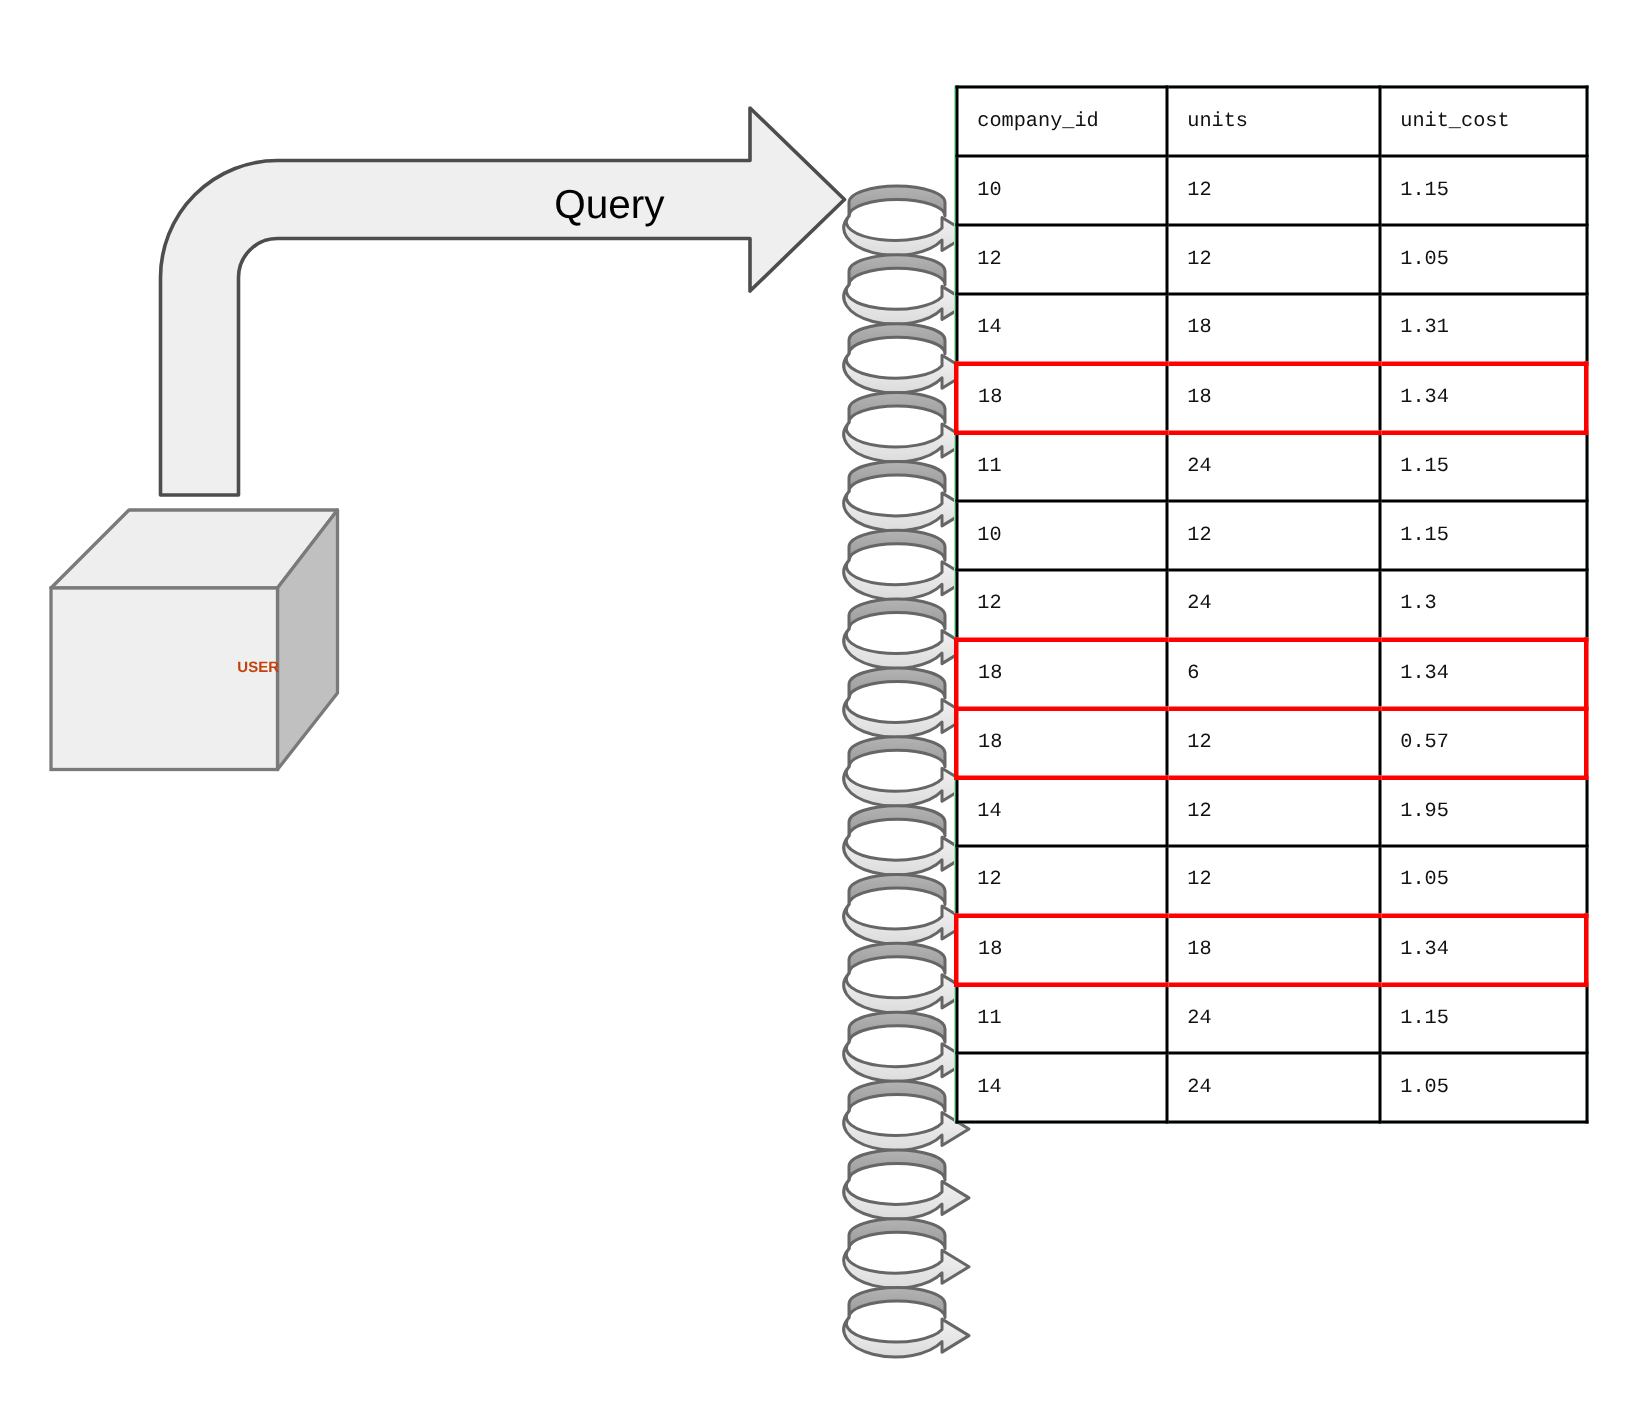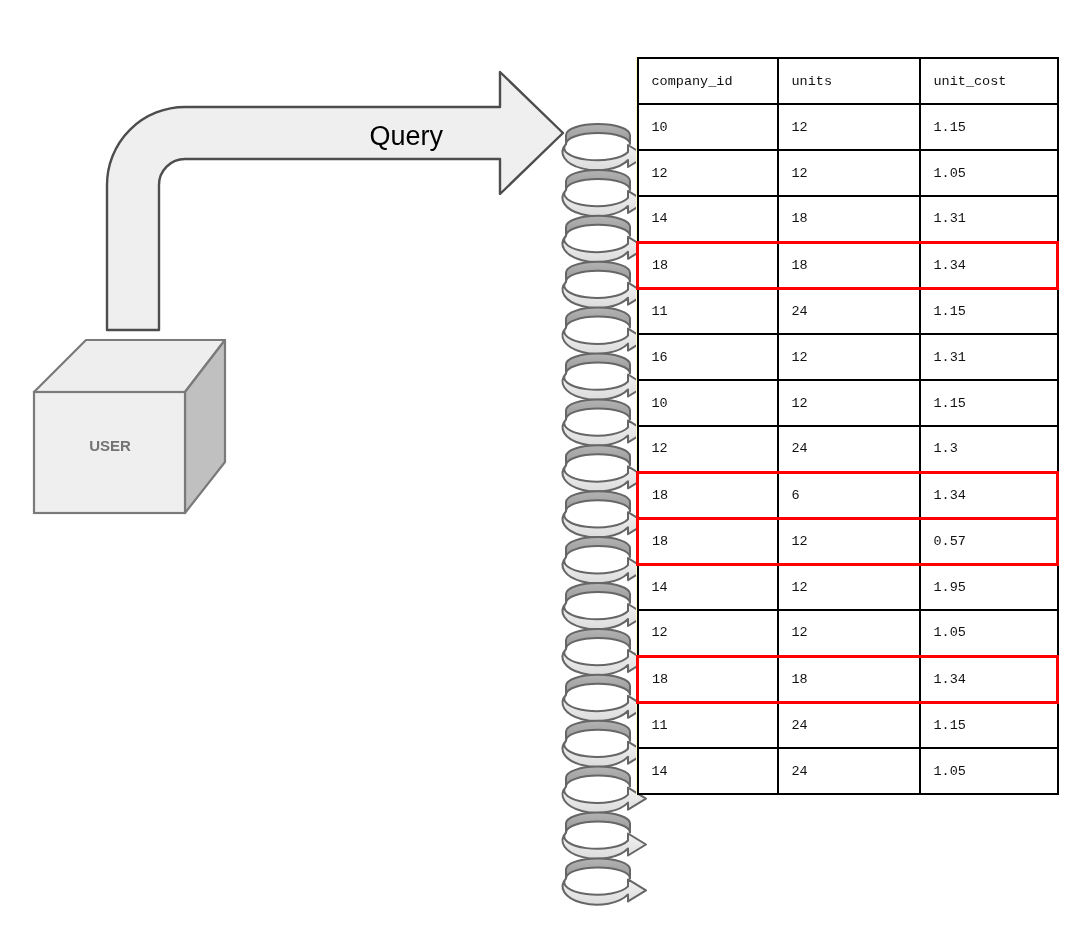--- a/index.html
+++ b/index.html
@@ -13,21 +13,21 @@
   #table-title{
     position:absolute;left:636px;top:6px;width:420px;
     text-align:center;font-size:31px;color:#000;line-height:40px;
     letter-spacing:0px;
   }
 
   
   #data-table{
     position:absolute;left:636px;top:57px;width:420px;
     border-collapse:collapse;table-layout:fixed;
-    background:#fef9c3;
+    background:#86efac;
   }
   #data-table col.c1{width:140px}
   #data-table col.c2{width:142px}
   #data-table col.c3{width:138px}
   #data-table th,#data-table td{
     border:2px solid #000;
     font-family:"Liberation Mono","DejaVu Sans Mono",monospace;
     font-size:13.5px;color:#111;
     text-align:left;font-weight:normal;
     padding:0 0 0 13px;
@@ -45,22 +45,22 @@
 
   
   #art{position:absolute;left:0;top:0;width:1090px;height:935px;}
 
   
   #query-label{
     position:absolute;left:243px;top:120px;width:200px;text-align:right;
     font-size:27px;color:#000;line-height:32px;
   }
   #user-label{
-    position:absolute;left:34px;top:437px;width:152px;text-align:center;
-    font-size:15px;color:#737373;line-height:18px;font-weight:bold;
+    position:absolute;left:34px;top:437px;width:152px;text-align:right;
+    font-size:10px;color:#c2410c;line-height:18px;font-weight:bold;
   }
 </style>
 </head>
 <body>
 
 <div class="stage">
 
   <svg id="art" viewBox="0 0 1090 935">
     <defs>
       <linearGradient id="coilGradTop" x1="0" y1="0" x2="0" y2="1">
@@ -208,25 +208,20 @@
           <td>18</td>
           <td>18</td>
           <td>1.34</td>
         </tr>
         <tr>
           <td>11</td>
           <td>24</td>
           <td>1.15</td>
         </tr>
         <tr>
-          <td>16</td>
-          <td>12</td>
-          <td>1.31</td>
-        </tr>
-        <tr>
           <td>10</td>
           <td>12</td>
           <td>1.15</td>
         </tr>
         <tr>
           <td>12</td>
           <td>24</td>
           <td>1.3</td>
         </tr>
         <tr class="hl">

